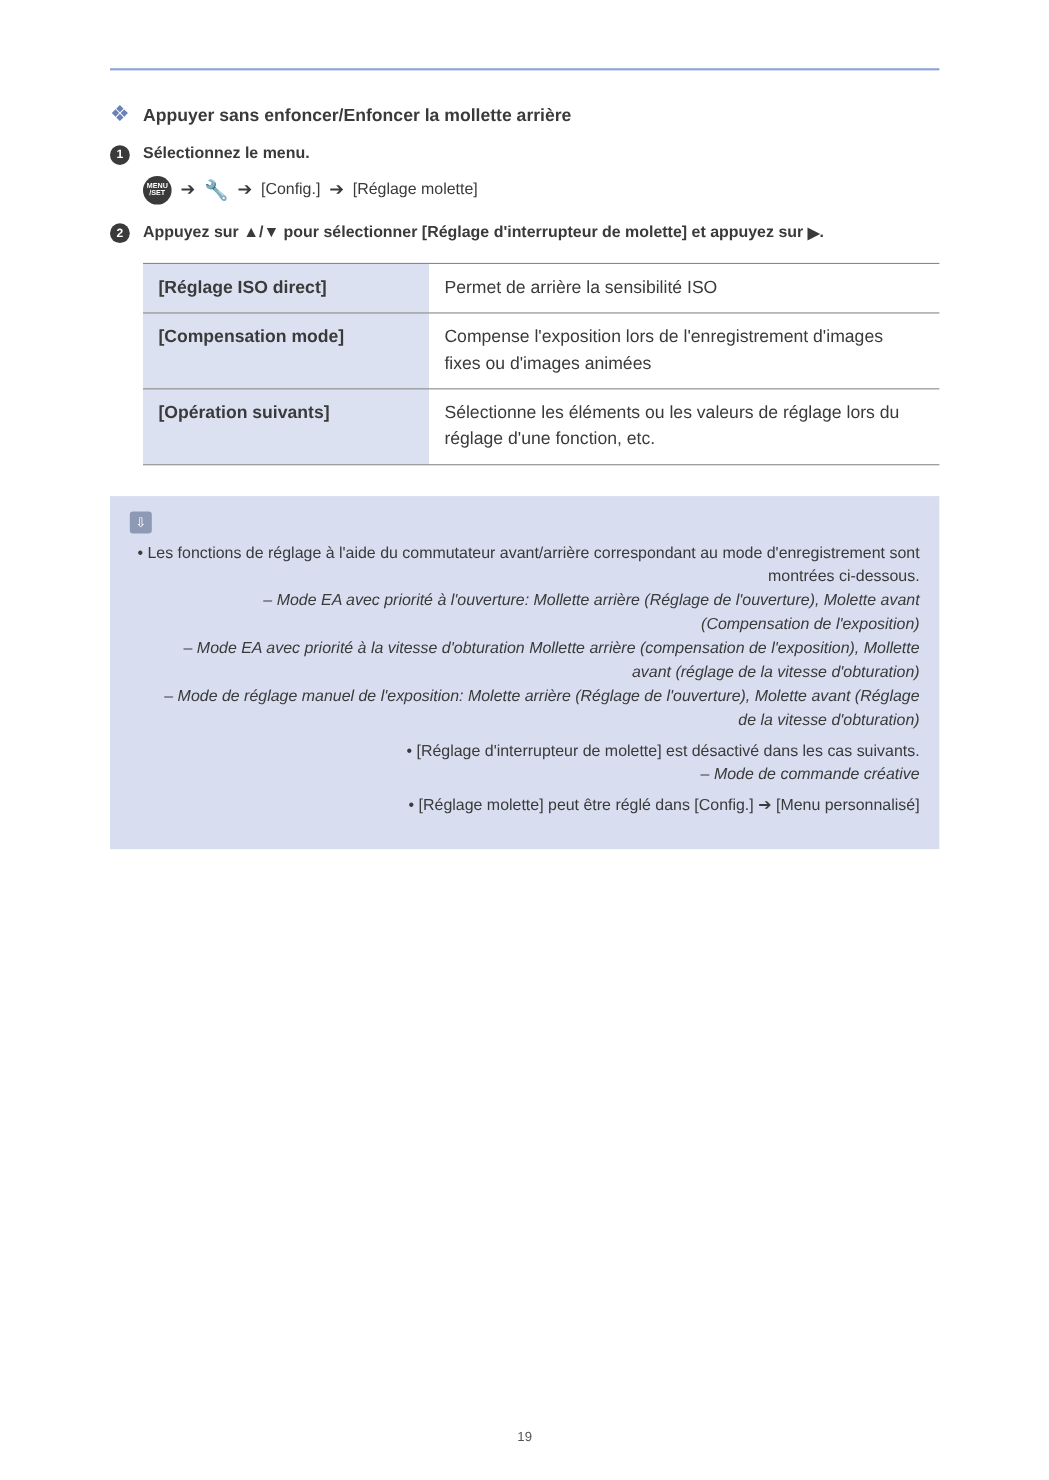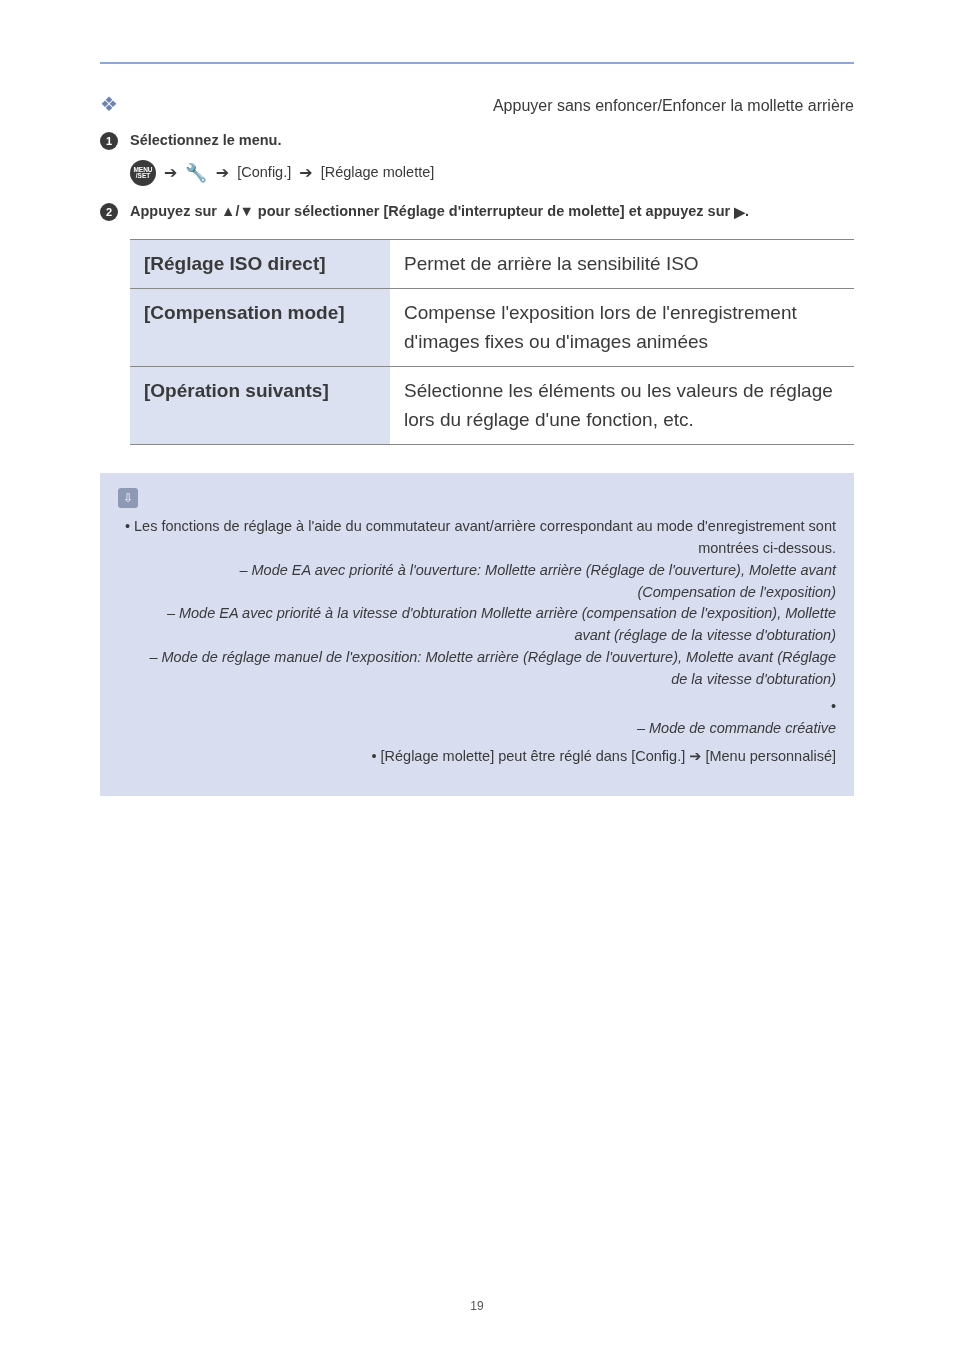--- a/index.html
+++ b/index.html
@@ -18,21 +18,21 @@
   }
   .rule {
     height: 2px;
     background: #8fa6d8;
     margin-bottom: 30px;
   }
   .row { display: flex; align-items: flex-start; }
   .marker-col { width: 30px; flex: 0 0 30px; }
   .content-col { flex: 1; }
   .diamond { color: #6a82b8; font-size: 20px; line-height: 1; margin-top: 2px; }
-  .sect-title { font-weight: normal; font-size: 16px; margin-bottom: 12px; text-align: right; }
+  .sect-title { font-weight: bold; font-size: 16px; margin-bottom: 12px; }
   .num-circle {
     display: inline-block; width: 18px; height: 18px; border-radius: 50%;
     background: #3a3a3a; color: #fff; font-size: 11px; text-align: center;
     line-height: 18px; font-weight: bold; margin-top: 2px;
   }
   .step-text { font-weight: bold; margin-bottom: 8px; }
   .menu-path {
     display: flex; align-items: center; gap: 8px; margin: 4px 0 14px 0;
     font-family: Arial, sans-serif;
   }
@@ -41,21 +41,21 @@
     display: inline-flex; align-items: center; justify-content: center;
     flex-direction: column; color: #fff; font-size: 6.5px; line-height: 1;
     font-weight: bold;
   }
   .arrow { font-size: 16px; color: #3a3a3a; }
   .wrench { font-size: 18px; font-weight: bold; color: #3a3a3a; }
   .menu-label { font-size: 14.5px; }
   .play-tri { color: #3a3a3a; font-size: 14px; vertical-align: -1px; }
   table.opts {
     width: 100%; border-collapse: collapse; margin-top: 8px;
-    font-size: 19px;
+    font-size: 16px;
     padding-left: 24px;
   }
   table.opts td {
     border-top: 1px solid #888; border-bottom: 1px solid #888;
     padding: 10px 14px; vertical-align: top;
   }
   table.opts td.k {
     width: 260px; background: #dbe1f1; font-weight: bold;
   }
   .note-box {
@@ -143,20 +143,21 @@
   <div class="note-box">
     <div class="note-icon">⇩</div>
     <ul>
       <li>
         <span>Les fonctions de réglage à l'aide du commutateur avant/arrière correspondant au mode d'enregistrement sont montrées ci-dessous.</span>
         <span class="sub">Mode EA avec priorité à l'ouverture: Mollette arrière (Réglage de l'ouverture), Molette avant (Compensation de l'exposition)</span>
         <span class="sub">Mode EA avec priorité à la vitesse d'obturation Mollette arrière (compensation de l'exposition), Mollette avant (réglage de la vitesse d'obturation)</span>
         <span class="sub">Mode de réglage manuel de l'exposition: Molette arrière (Réglage de l'ouverture), Molette avant (Réglage de la vitesse d'obturation)</span>
       </li>
       <li>
+        <span>[Réglage d'interrupteur de molette] est désactivé dans les cas suivants.</span>
         <span class="sub">Mode de commande créative</span>
       </li>
       <li>
         <span>[Réglage molette] peut être réglé dans [Config.] </span><span>➔</span><span> [Menu personnalisé]</span>
       </li>
     </ul>
   </div>
 
 </div>
 

